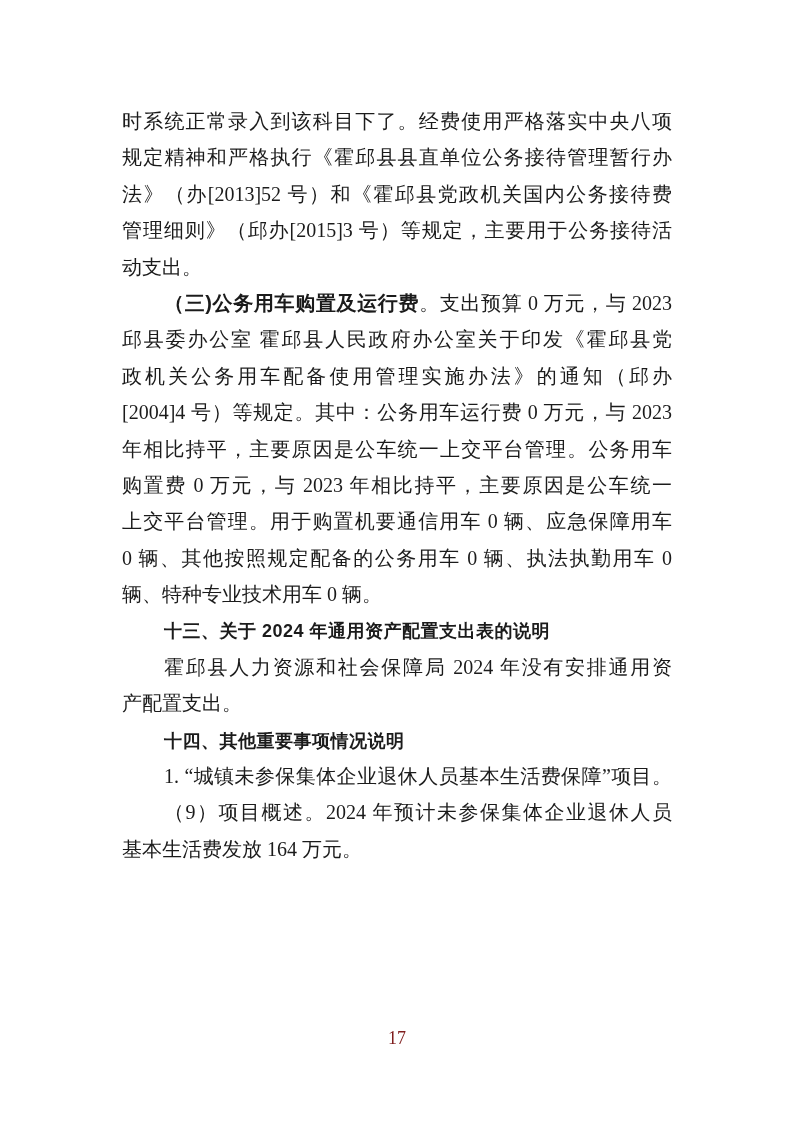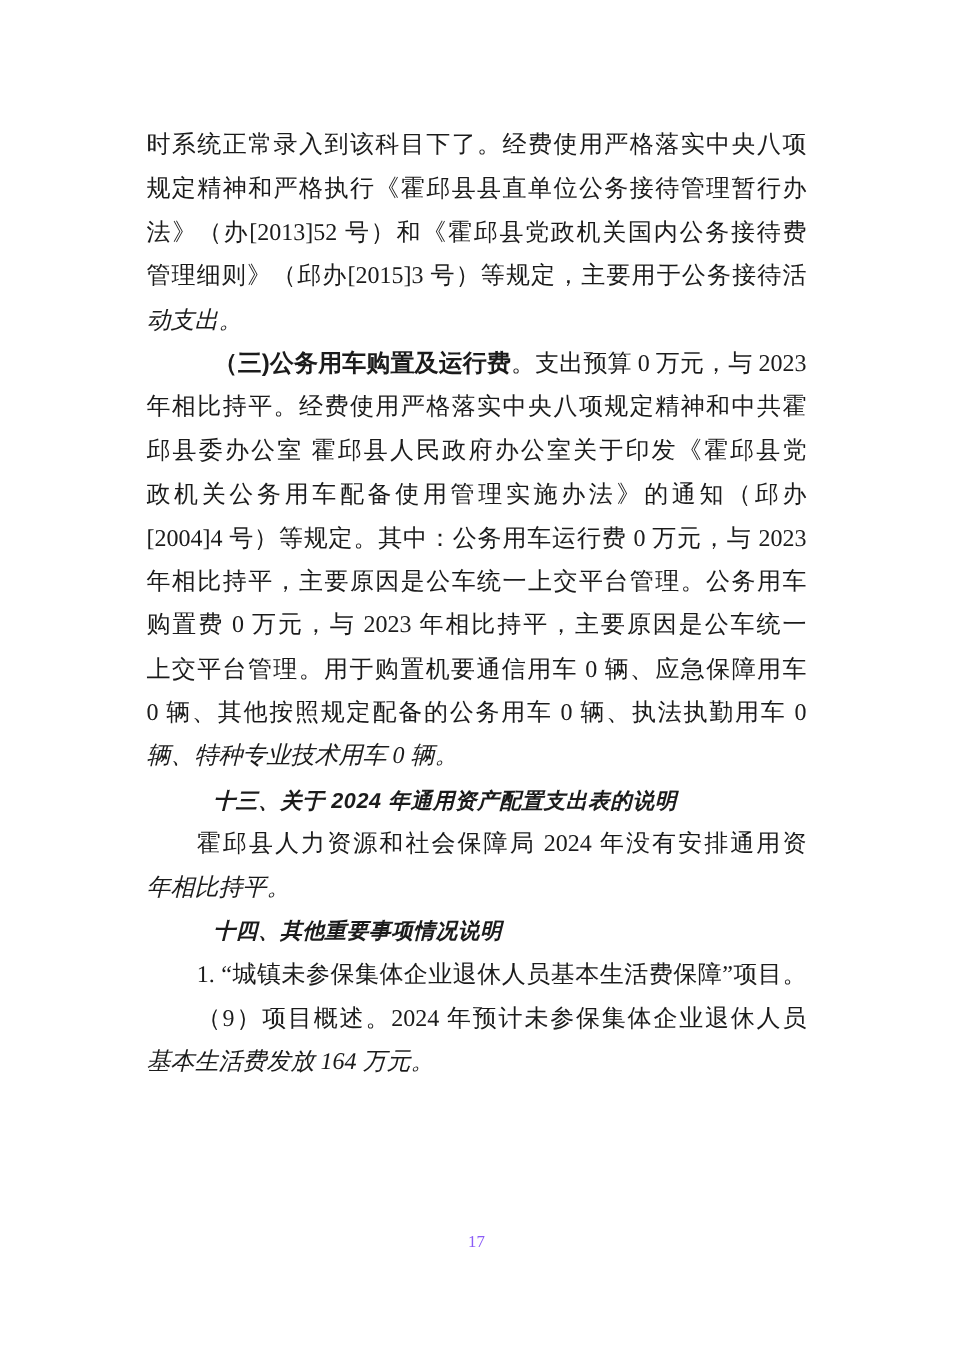--- a/index.html
+++ b/index.html
@@ -26,71 +26,68 @@
     font-size: 20px;
     line-height: 36.4px;
     height: 36.4px;
     text-align: justify;
     text-align-last: justify;
     white-space: normal;
     overflow: hidden;
   }
   .line.end {
     text-align-last: left;
-    font-style: italic;
   }
   .line.ind {
     padding-left: 42px;
     width: 508px;
   }
   .seg {
     font-family: "Liberation Serif", "DejaVu Serif", serif;
   }
   .seg.bold {
     font-family: "Liberation Sans", "DejaVu Sans", sans-serif;
     font-weight: 700;
-    margin-left: 14px;
   }
   .line.head .seg {
     font-size: 18px;
     letter-spacing: 0.5px;
   }
   .page-number {
     position: absolute;
     left: 0;
     right: 0;
     top: 1028px;
     text-align: center;
-    font-size: 14px;
-    color: #8b5cf6;
+    font-size: 18px;
+    color: #7f1d1d;
     font-family: "Liberation Serif", "DejaVu Serif", serif;
   }
 </style>
 </head>
 <body>
 
 <div class="page">
   <div class="content">
       <div class="line"><span class="seg">时系统正常录入到该科目下了。经费使用严格落实中央八项</span></div>
       <div class="line"><span class="seg">规定精神和严格执行《霍邱县县直单位公务接待管理暂行办</span></div>
       <div class="line"><span class="seg">法》（办[2013]52 号）和《霍邱县党政机关国内公务接待费</span></div>
       <div class="line"><span class="seg">管理细则》（邱办[2015]3 号）等规定，主要用于公务接待活</span></div>
       <div class="line end"><span class="seg">动支出。</span></div>
       <div class="line ind"><span class="seg bold">（三)公务用车购置及运行费</span><span class="seg">。支出预算 0 万元，与 2023</span></div>
-      <div class="line"><span class="seg">年相比持平。经费使用严格落实中央八项规定精神和中共霍</span></div>
       <div class="line"><span class="seg">邱县委办公室 霍邱县人民政府办公室关于印发《霍邱县党</span></div>
       <div class="line"><span class="seg">政机关公务用车配备使用管理实施办法》的通知（邱办</span></div>
       <div class="line"><span class="seg">[2004]4 号）等规定。其中：公务用车运行费 0 万元，与 2023</span></div>
       <div class="line"><span class="seg">年相比持平，主要原因是公车统一上交平台管理。公务用车</span></div>
       <div class="line"><span class="seg">购置费 0 万元，与 2023 年相比持平，主要原因是公车统一</span></div>
       <div class="line"><span class="seg">上交平台管理。用于购置机要通信用车 0 辆、应急保障用车</span></div>
       <div class="line"><span class="seg">0 辆、其他按照规定配备的公务用车 0 辆、执法执勤用车 0</span></div>
       <div class="line end"><span class="seg">辆、特种专业技术用车 0 辆。</span></div>
       <div class="line ind end head"><span class="seg bold">十三、关于 2024 年通用资产配置支出表的说明</span></div>
       <div class="line ind"><span class="seg">霍邱县人力资源和社会保障局 2024 年没有安排通用资</span></div>
-      <div class="line end"><span class="seg">年相比持平。</span></div>
+      <div class="line end"><span class="seg">产配置支出。</span></div>
       <div class="line ind end head"><span class="seg bold">十四、其他重要事项情况说明</span></div>
       <div class="line ind"><span class="seg">1. “城镇未参保集体企业退休人员基本生活费保障”项目。</span></div>
       <div class="line ind"><span class="seg">（9）项目概述。2024 年预计未参保集体企业退休人员</span></div>
       <div class="line end"><span class="seg">基本生活费发放 164 万元。</span></div>
     </div>
   <div class="page-number">17</div>
 </div>
 
 </body></html>

